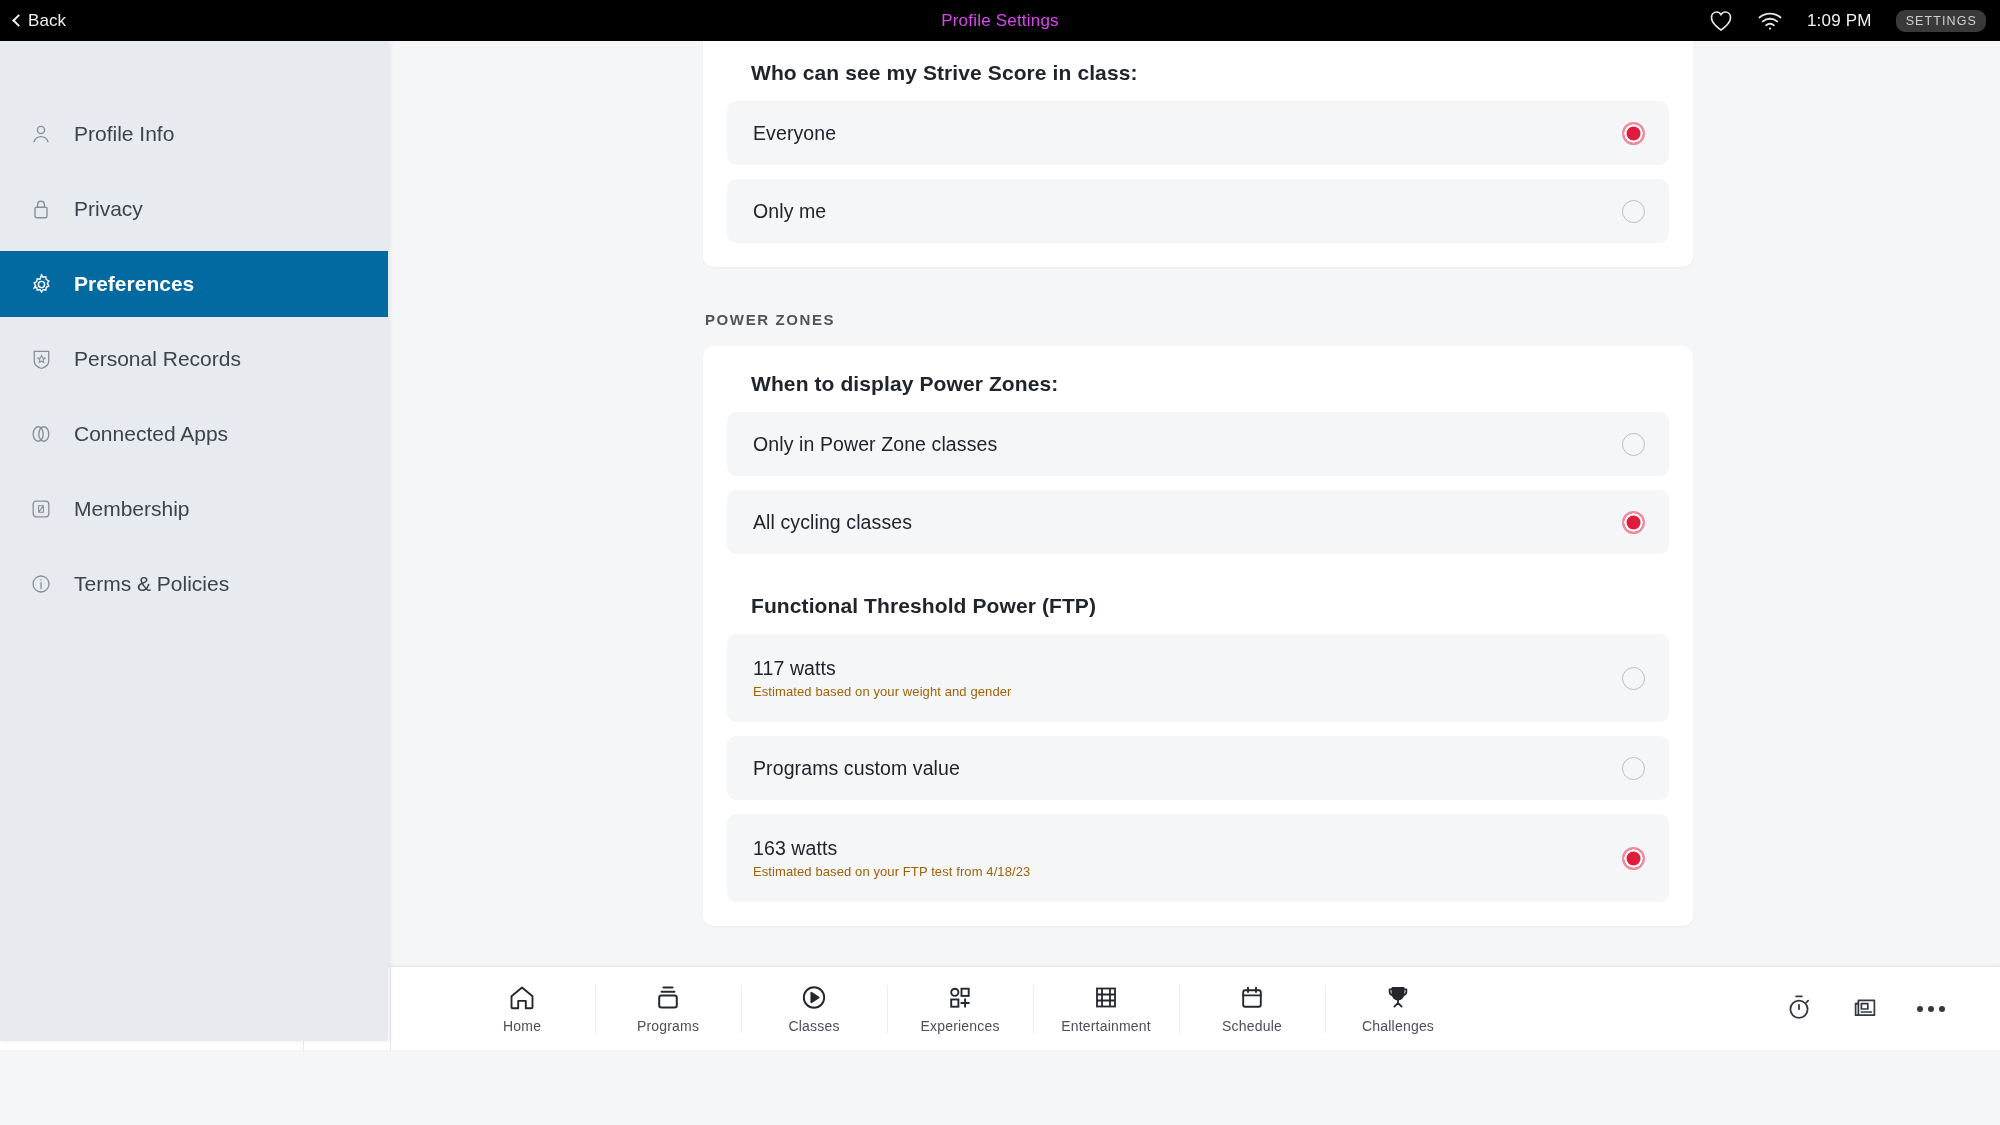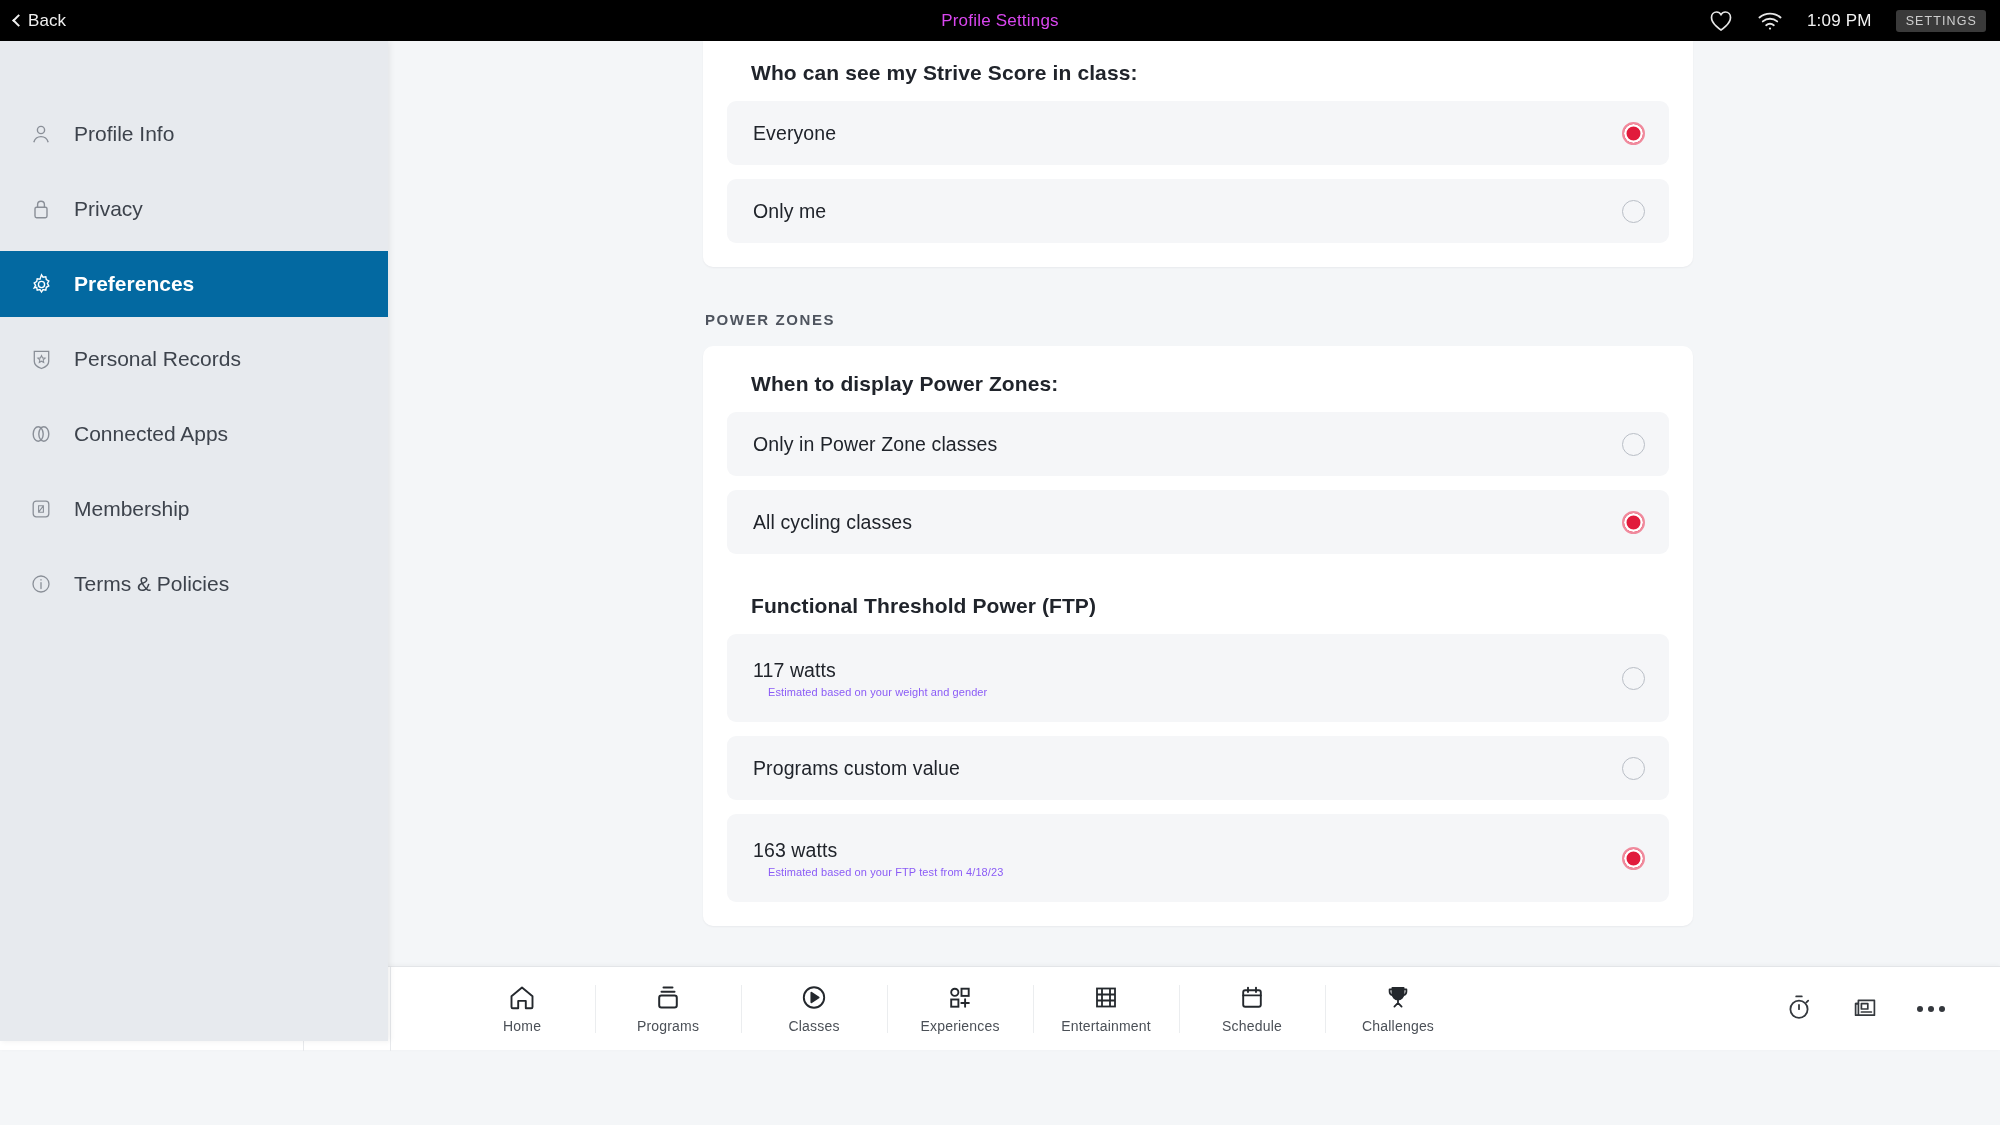--- a/index.html
+++ b/index.html
@@ -27,21 +27,21 @@
     position: absolute; left: 0; right: 0; text-align: center;
     font-size: 17px; color: #d946ef; letter-spacing: .2px; pointer-events: none;
   }
   .topbar-right {
     margin-left: auto; display: flex; align-items: center; gap: 24px;
     padding-right: 14px; position: relative; z-index: 2;
   }
   .topbar-time { font-size: 17px; color: #f2f2f2; letter-spacing: .2px; }
   .settings-badge {
     background: #3a3a3a; color: #cfcfcf; font-size: 12.5px; letter-spacing: 1.1px;
-    padding: 4px 9px 4px 10px; border-radius: 3px; font-weight: 500;
+    padding: 4px 9px 4px 10px; border-radius: 9px; font-weight: 500;
   }
   .ic { display: inline-block; line-height: 0; }
 
   
   .sidebar {
     position: absolute; top: 41px; left: 0; width: 388px; height: 1000px;
     background: #e7eaee;
     box-shadow: 2px 0 6px rgba(0,0,0,.07);
     padding-top: 60px;
     z-index: 3;
@@ -75,21 +75,21 @@
 
   .opt {
     display: flex; align-items: center; justify-content: space-between;
     background: #f5f6f8; border-radius: 9px; height: 64px;
     padding: 0 24px 0 26px; margin-bottom: 14px;
   }
   .opt.tall { height: 88px; }
   .opt:last-child { margin-bottom: 0; }
   .opt-text { display: flex; flex-direction: column; gap: 4px; }
   .opt-label { font-size: 19.5px; color: #20242b; letter-spacing: .1px; }
-  .opt-sub { font-size: 11px; color: #8b5cf6; letter-spacing: .1px; margin-left: 15px; }
+  .opt-sub { font-size: 13px; color: #a16207; letter-spacing: .1px; }
 
   .radio { width: 23px; height: 23px; border-radius: 50%; border: 1.6px solid #b9bec6; flex: 0 0 auto; }
   .radio.on {
     border: 2px solid #f08a9d; background: #e11b3c;
     box-shadow: inset 0 0 0 2.5px #ffffff;
   }
 
   .section-label {
     font-size: 15px; color: #4e545e; letter-spacing: 1.6px; font-weight: 600;
     padding: 44px 0 18px 2px;

